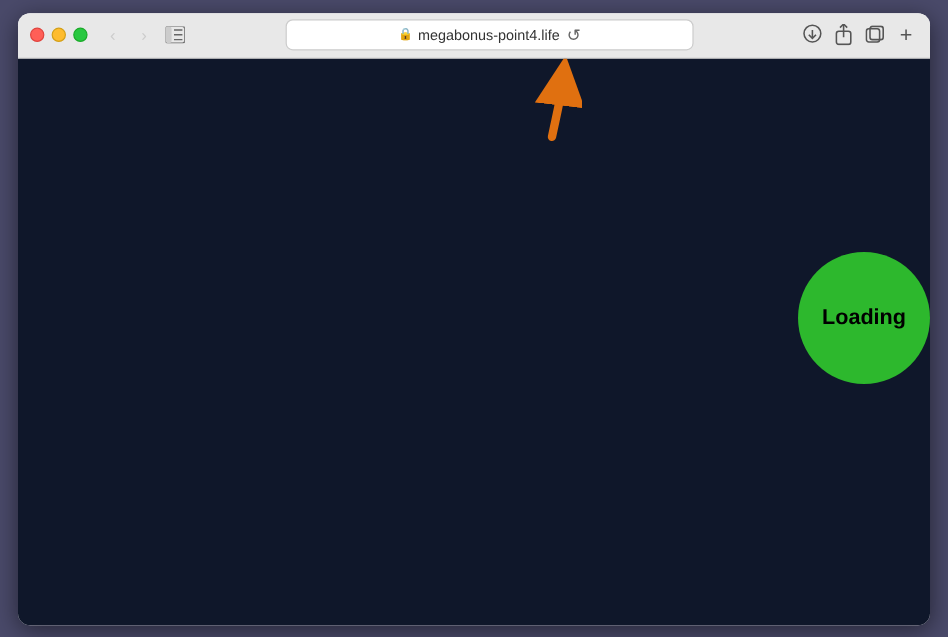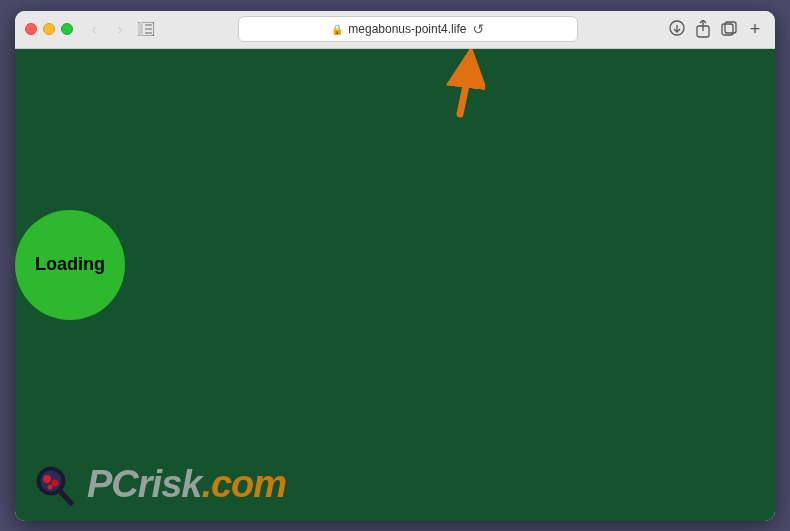--- a/index.html
+++ b/index.html
@@ -143,24 +143,24 @@
       align-items: center;
       justify-content: center;
       color: #555;
       font-size: 18px;
       cursor: pointer;
     }
 
     
     .page-content {
       flex: 1;
-      background: #14532d;
-      display: flex;
-      align-items: center;
-      justify-content: flex-start;
+      background: #0f172a;
+      display: flex;
+      align-items: center;
+      justify-content: flex-end;
       position: relative;
     }
 
     .loading-circle {
       width: 110px;
       height: 110px;
       border-radius: 50%;
       background: #2db82d;
       display: flex;
       align-items: center;
@@ -294,34 +294,14 @@
         </defs>
 
         <path d="M 35 65 C 38 50, 42 35, 44 18" stroke="#e07010" stroke-width="7" fill="none" stroke-linecap="round" marker-end="url(#arrowhead)"></path>
       </svg>
     </div>
 
     <div class="loading-circle">
       <span class="loading-text">Loading</span>
     </div>
 
-    <div class="watermark">
-
-      <svg class="pcrisk-logo-icon" viewBox="0 0 48 48">
-        <circle cx="18" cy="20" r="14" fill="#1a1a2e" stroke="#1a1a2e" stroke-width="1"></circle>
-        <circle cx="18" cy="20" r="12" fill="#2a2a5e"></circle>
-
-        <circle cx="14" cy="18" r="4" fill="#cc2222"></circle>
-        <circle cx="22" cy="22" r="3.5" fill="#cc1111"></circle>
-        <circle cx="17" cy="26" r="2.5" fill="#cc2222"></circle>
-
-        <line x1="27" y1="30" x2="38" y2="42" stroke="#1a1a2e" stroke-width="5" stroke-linecap="round"></line>
-
-        <circle cx="18" cy="20" r="12" fill="none" stroke="#1a1a2e" stroke-width="3"></circle>
-      </svg>
-      <div>
-        <span class="pcrisk-text">
-          <span>PC</span><span style="font-style:italic;">risk</span><span class="dot-com">.com</span>
-        </span>
-      </div>
-    </div>
   </div>
 </div>
 
 </body></html>

